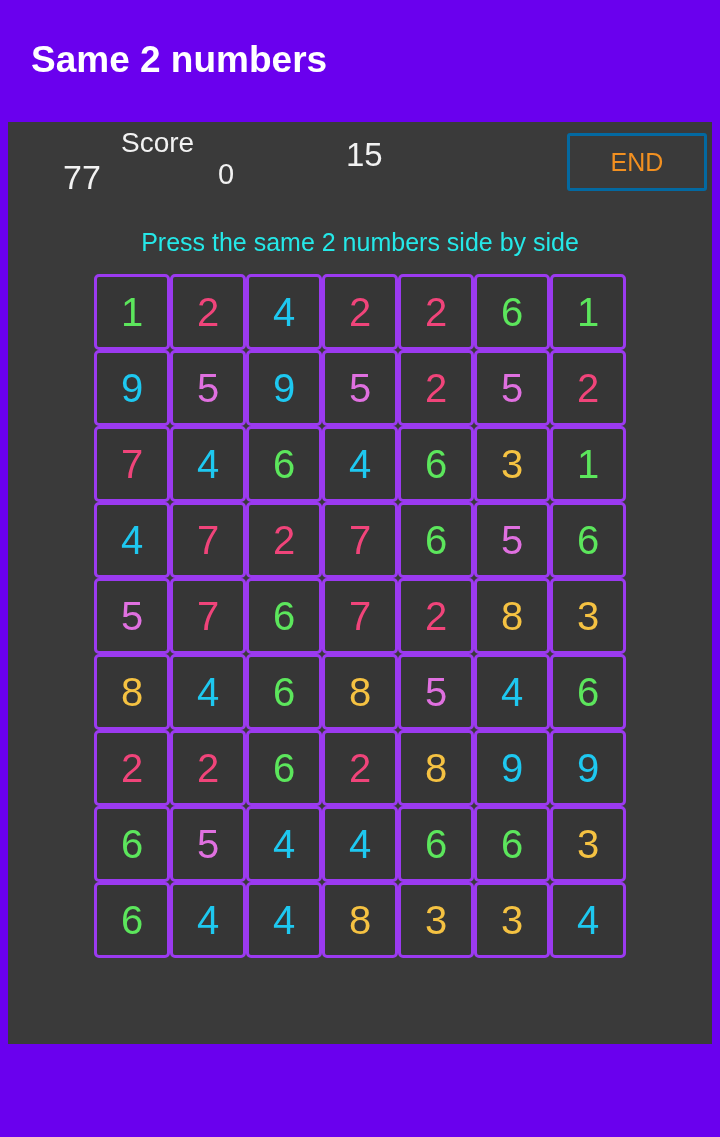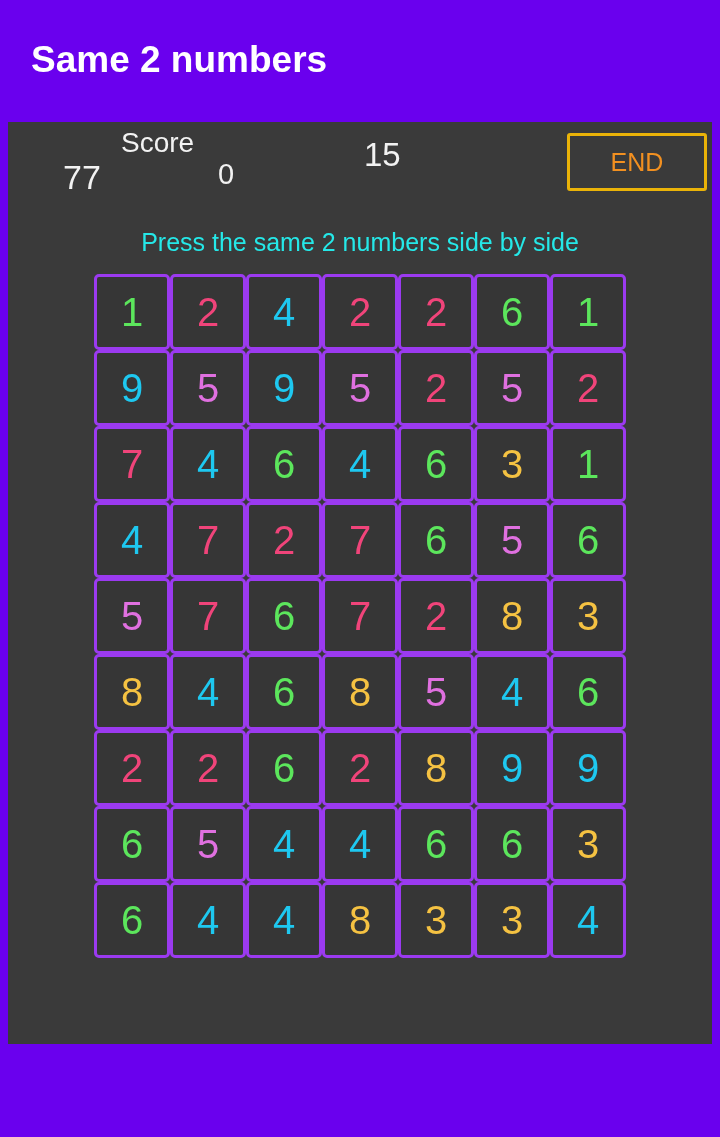--- a/index.html
+++ b/index.html
@@ -84,30 +84,29 @@
     font-size: 29px;
     line-height: 1;
   }
   .stat-timer {
     position: absolute;
     left: 338px;
     top: 16px;
     color: #f2f2f2;
     font-size: 33px;
     line-height: 1;
-    margin-left: 18px;
   }
   .end-button {
     position: absolute;
     left: 559px;
     top: 11px;
     width: 140px;
     height: 58px;
     background: #3a3a3a;
-    border: 3px solid #eab308;
+    border: 3px solid #0369a1;
     border-radius: 3px;
     color: #f29020;
     font-size: 25px;
     display: flex;
     align-items: center;
     justify-content: center;
     box-sizing: border-box;
     cursor: pointer;
   }
 

